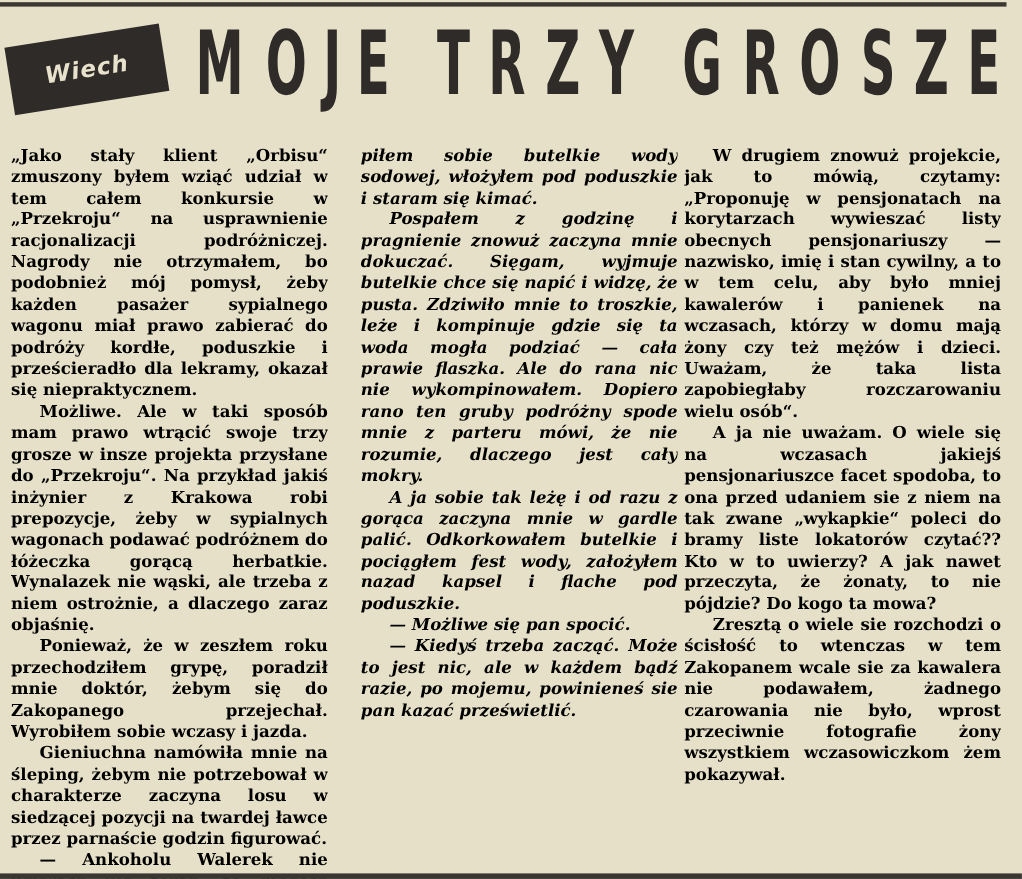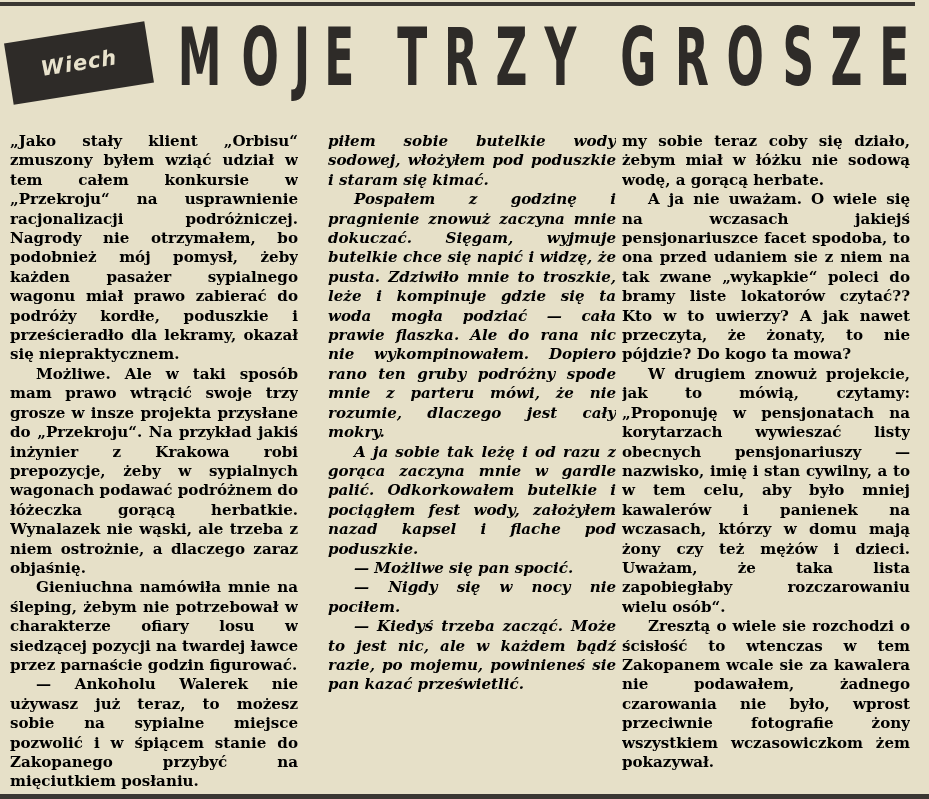--- a/index.html
+++ b/index.html
@@ -72,35 +72,34 @@
       <span class="ch">S</span>
       <span class="ch">Z</span>
       <span class="ch">E</span>
     </div>
 </div>
 
 <div class="columns">
   <div class="col col1">
     <p class="cont">„Jako stały klient „Orbisu“ zmuszony byłem wziąć udział w tem całem konkursie w „Przekroju“ na usprawnienie racjonalizacji podróżniczej. Nagrody nie otrzymałem, bo podobnież mój pomysł, żeby każden pasażer sypialnego wagonu miał prawo zabierać do podróży kordłe, poduszkie i prześcieradło dla lekramy, okazał się niepraktycznem.</p>
     <p>Możliwe. Ale w taki sposób mam prawo wtrącić swoje trzy grosze w insze projekta przysłane do „Przekroju“. Na przykład jakiś inżynier z Krakowa robi prepozycje, żeby w sypialnych wagonach podawać podróżnem do łóżeczka gorącą herbatkie. Wynalazek nie wąski, ale trzeba z niem ostrożnie, a dlaczego zaraz objaśnię.</p>
-    <p>Gieniuchna namówiła mnie na śleping, żebym nie potrzebował w charakterze ofiary losu w siedzącej pozycji na twardej ławce przez parnaście godzin figurować.</p>
+    <p>Ponieważ, że w zeszłem roku przechodziłem grypę, poradził mnie doktór, żebym się do Zakopanego przejechał. Wyrobiłem sobie wczasy i jazda.</p>
+    <p>Gieniuchna namówiła mnie na śleping, żebym nie potrzebował w charakterze zaczyna losu w siedzącej pozycji na twardej ławce przez parnaście godzin figurować.</p>
     <p>— Ankoholu Walerek nie używasz już teraz, to możesz sobie na sypialne miejsce pozwolić i w śpiącem stanie do Zakopanego przybyć na mięciutkiem posłaniu.</p>
 
   </div>
   <div class="col col2">
     <p class="cont">piłem sobie butelkie wody sodowej, włożyłem pod poduszkie i staram się kimać.</p>
     <p>Pospałem z godzinę i pragnienie znowuż zaczyna mnie dokuczać. Sięgam, wyjmuje butelkie chce się napić i widzę, że pusta. Zdziwiło mnie to troszkie, leże i kompinuje gdzie się ta woda mogła podziać — cała prawie flaszka. Ale do rana nic nie wykompinowałem. Dopiero rano ten gruby podróżny spode mnie z parteru mówi, że nie rozumie, dlaczego jest cały mokry.</p>
     <p>A ja sobie tak leżę i od razu z gorąca zaczyna mnie w gardle palić. Odkorkowałem butelkie i pociągłem fest wody, założyłem nazad kapsel i flache pod poduszkie.</p>
     <p>— Możliwe się pan spocić.</p>
-    <p>— Nigdy się w nocy nie pociłem.</p>
     <p>— Kiedyś trzeba zacząć. Może to jest nic, ale w każdem bądź razie, po mojemu, powinieneś sie pan kazać prześwietlić.</p>
 
   </div>
   <div class="col col3">
-    <p class="cont">my sobie teraz coby się działo, żebym miał w łóżku nie sodową wodę, a gorącą herbate.</p>
+    <p>W drugiem znowuż projekcie, jak to mówią, czytamy: „Proponuję w pensjonatach na korytarzach wywieszać listy obecnych pensjonariuszy — nazwisko, imię i stan cywilny, a to w tem celu, aby było mniej kawalerów i panienek na wczasach, którzy w domu mają żony czy też mężów i dzieci. Uważam, że taka lista zapobiegłaby rozczarowaniu wielu osób“.</p>
     <p>A ja nie uważam. O wiele się na wczasach jakiejś pensjonariuszce facet spodoba, to ona przed udaniem sie z niem na tak zwane „wykapkie“ poleci do bramy liste lokatorów czytać?? Kto w to uwierzy? A jak nawet przeczyta, że żonaty, to nie pójdzie? Do kogo ta mowa?</p>
-    <p>W drugiem znowuż projekcie, jak to mówią, czytamy: „Proponuję w pensjonatach na korytarzach wywieszać listy obecnych pensjonariuszy — nazwisko, imię i stan cywilny, a to w tem celu, aby było mniej kawalerów i panienek na wczasach, którzy w domu mają żony czy też mężów i dzieci. Uważam, że taka lista zapobiegłaby rozczarowaniu wielu osób“.</p>
     <p>Zresztą o wiele sie rozchodzi o ścisłość to wtenczas w tem Zakopanem wcale sie za kawalera nie podawałem, żadnego czarowania nie było, wprost przeciwnie fotografie żony wszystkiem wczasowiczkom żem pokazywał.</p>
 
   </div>
 </div>
 
 <div class="bottom-rule"></div>
 
 </body></html>

